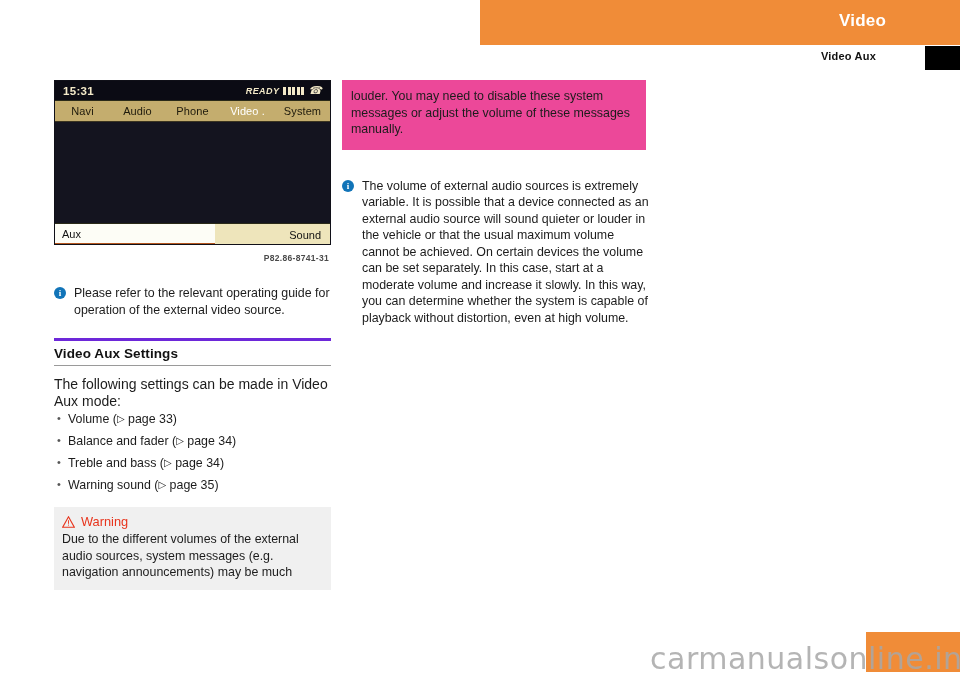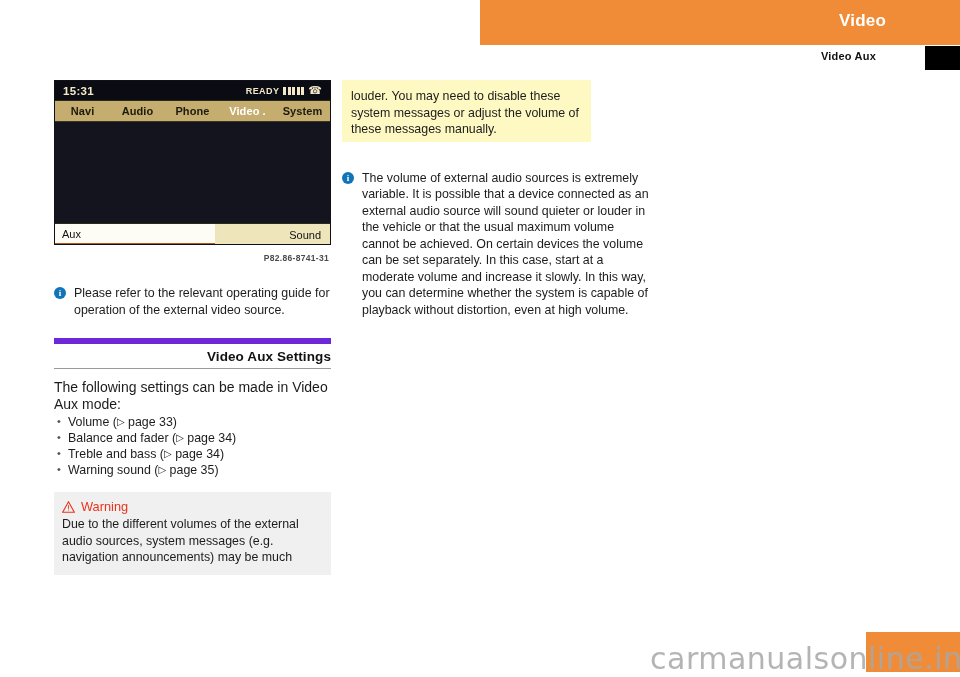--- a/index.html
+++ b/index.html
@@ -100,20 +100,21 @@
   #lcd-clock {
     color: #f3e9c8;
     font-size: 11.5px;
     font-weight: bold;
     letter-spacing: 0.3px;
   }
   #lcd-status-right {
     display: flex;
     align-items: center;
     gap: 4px;
+    font-style: italic;
   }
   #lcd-ready-label {
     color: #f3e9c8;
     font-size: 9px;
     font-weight: bold;
     letter-spacing: 0.4px;
   }
   .signal-bars {
     display: inline-flex;
     gap: 1.5px;
@@ -132,21 +133,21 @@
     background: #c4ad6e;
     display: flex;
     align-items: center;
     border-bottom: 1px solid #3b3420;
   }
   .lcd-menu-item {
     flex: 1;
     text-align: center;
     font-size: 11px;
     color: #1e1a0c;
-    font-weight: bold;
+    font-weight: normal;
     letter-spacing: 0.1px;
   }
   .lcd-menu-item.active { color: #ffffff; }
   .lcd-menu-item.active::after { content: " ."; }
 
   #lcd-content {
     height: 101px;
     background: #14141f;
   }
 
@@ -212,44 +213,44 @@
     text-align: center;
     font-family: "Liberation Serif", serif;
   }
 
   h2.section-heading {
     font-size: 13.5px;
     font-weight: bold;
     color: #111111;
     margin: 0;
     padding: 5px 0 4px 0;
-    border-top: 6px solid #6d28d9;
+    border-top: 3px solid #6d28d9;
     border-bottom: 1px solid #9a9a9a;
     letter-spacing: 0.1px;
-    text-align: right;
   }
   #heading-wrap { margin-top: 20px; }
 
   p.body-text {
     font-size: 14px;
     line-height: 16.5px;
     margin: 10px 0 0 0;
     color: #1c1c1c;
   }
 
   ul.bullet-list {
     list-style: none;
     margin: 2px 0 0 0;
     padding: 0;
   }
   ul.bullet-list li {
     position: relative;
     padding-left: 14px;
     font-size: 12.4px;
     line-height: 16px;
+    margin-top: 6px;
     color: #1c1c1c;
   }
   ul.bullet-list li:first-child { margin-top: 2px; }
   ul.bullet-list li::before {
     content: "\2022";
     position: absolute;
     left: 3px;
     top: -1px;
     font-size: 11px;
     color: #555555;
@@ -286,27 +287,27 @@
     font-size: 12.8px;
   }
   .callout-text {
     font-size: 12.4px;
     line-height: 16.5px;
     color: #1c1c1c;
   }
 
   
   #continuation-box {
-    background: #fef9c3;
-    padding: 8px 9px 4px 9px;
+    background: #ec4899;
+    padding: 8px 9px 12px 9px;
     box-sizing: border-box;
     font-size: 12.4px;
     line-height: 16.5px;
     color: #1c1c1c;
-    width: 249px;
+    width: 304px;
   }
 
   
   #footer-page-block {
     position: absolute;
     left: 866px;
     top: 632px;
     width: 94px;
     height: 40px;
     background: #f08c38;

